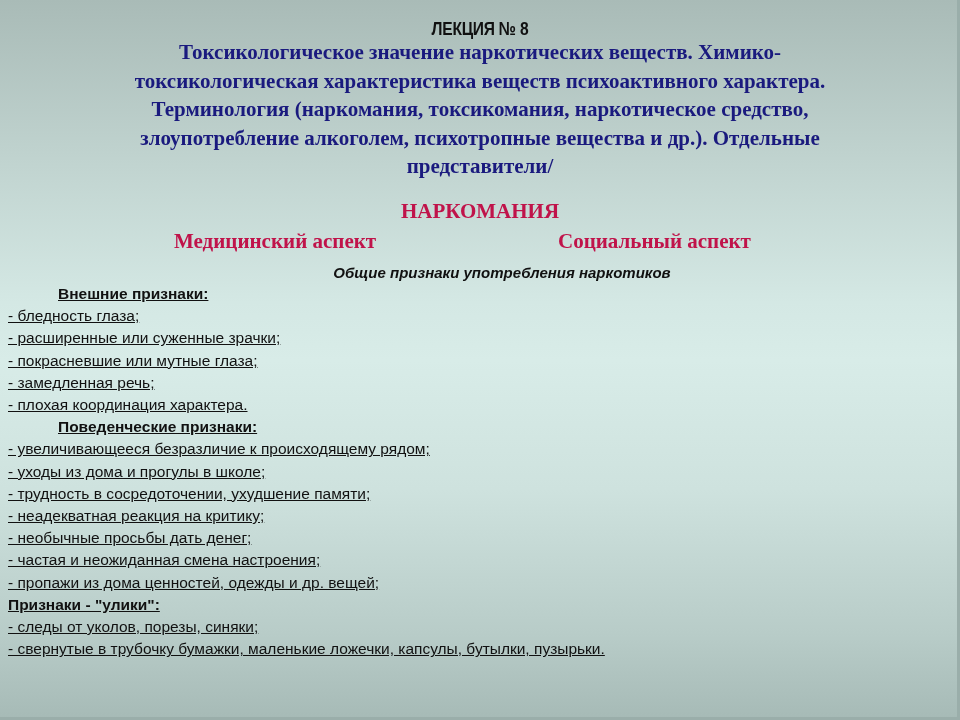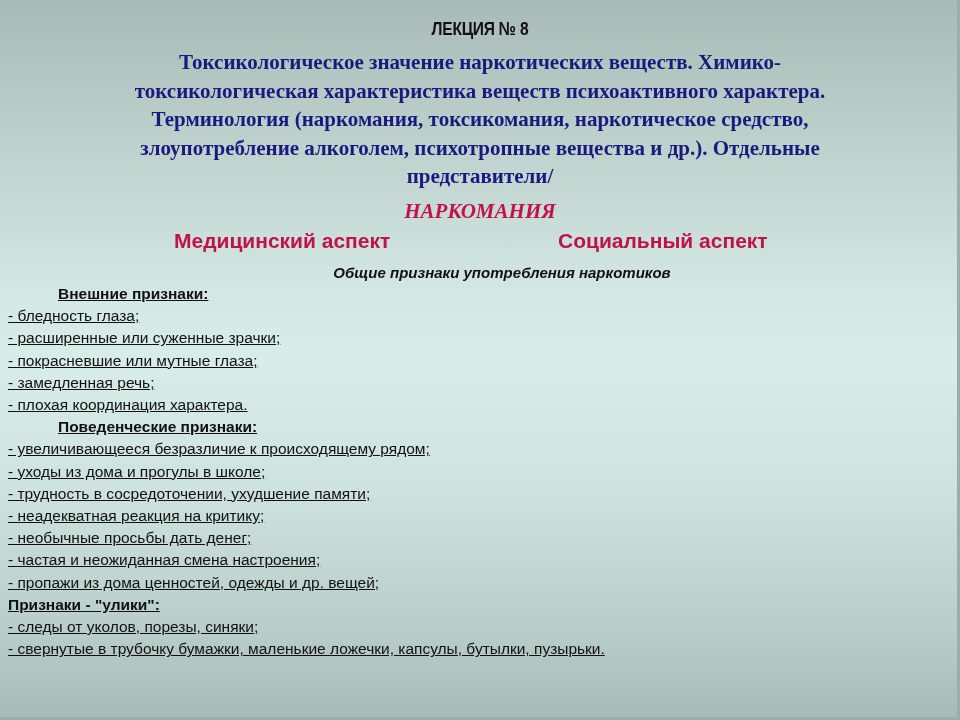--- a/index.html
+++ b/index.html
@@ -8,32 +8,32 @@
       background: linear-gradient(to bottom, #a9bbb7 0%, #c0d3cf 22%, #d4e8e4 42%, #d8ece8 50%, #cee2de 68%, #b8ccc8 88%, #a6bab6 100%);
     }
     .edge-right { position: absolute; right: 0; top: 0; width: 3px; height: 720px; background: #9aaeaa; }
     .edge-bottom { position: absolute; left: 0; bottom: 0; width: 960px; height: 3px; background: #9aaeaa; }
     .lecture-no {
       position: absolute; left: 0; width: 960px; top: 18px; text-align: center;
       font-family: "Liberation Sans", sans-serif; font-weight: bold; font-size: 19px;
       color: #111; transform: scaleX(0.82); letter-spacing: -0.3px; line-height: 22px;
     }
     .title {
-      position: absolute; left: 60px; width: 840px; top: 48px; text-align: center;
+      position: absolute; left: 60px; width: 840px; top: 38px; text-align: center;
       font-family: "Liberation Serif", serif; font-weight: bold; font-size: 21px;
       line-height: 28.5px; color: #1a1a7e;
     }
     .title span { display: block; }
     .section-title {
       position: absolute; left: 0; width: 960px; top: 198px; text-align: center;
-      font-family: "Liberation Serif", serif; font-weight: bold; font-size: 21px; color: #c0134a; line-height: 26px; font-style: italic;
+      font-family: "Liberation Serif", serif; font-weight: bold; font-size: 21px; color: #c0134a; line-height: 26px;
     }
     .aspect {
       position: absolute; top: 228px;
-      font-family: Liberation Sans, sans-serif; font-weight: bold; font-size: 21px; color: #c0134a; line-height: 26px;
+      font-family: Liberation Serif, serif; font-weight: bold; font-size: 21px; color: #c0134a; line-height: 26px;
     }
     .aspect.med { left: 174px; }
     .aspect.soc { left: 558px; }
     .subtitle {
       position: absolute; left: 0; width: 1004px; top: 263px; text-align: center;
       font-family: "Liberation Sans", sans-serif; font-weight: bold; font-style: italic; font-size: 15px; color: #111;
       line-height: 20px;
     }
     .list {
       position: absolute; left: 8px; top: 283px; width: 900px;

